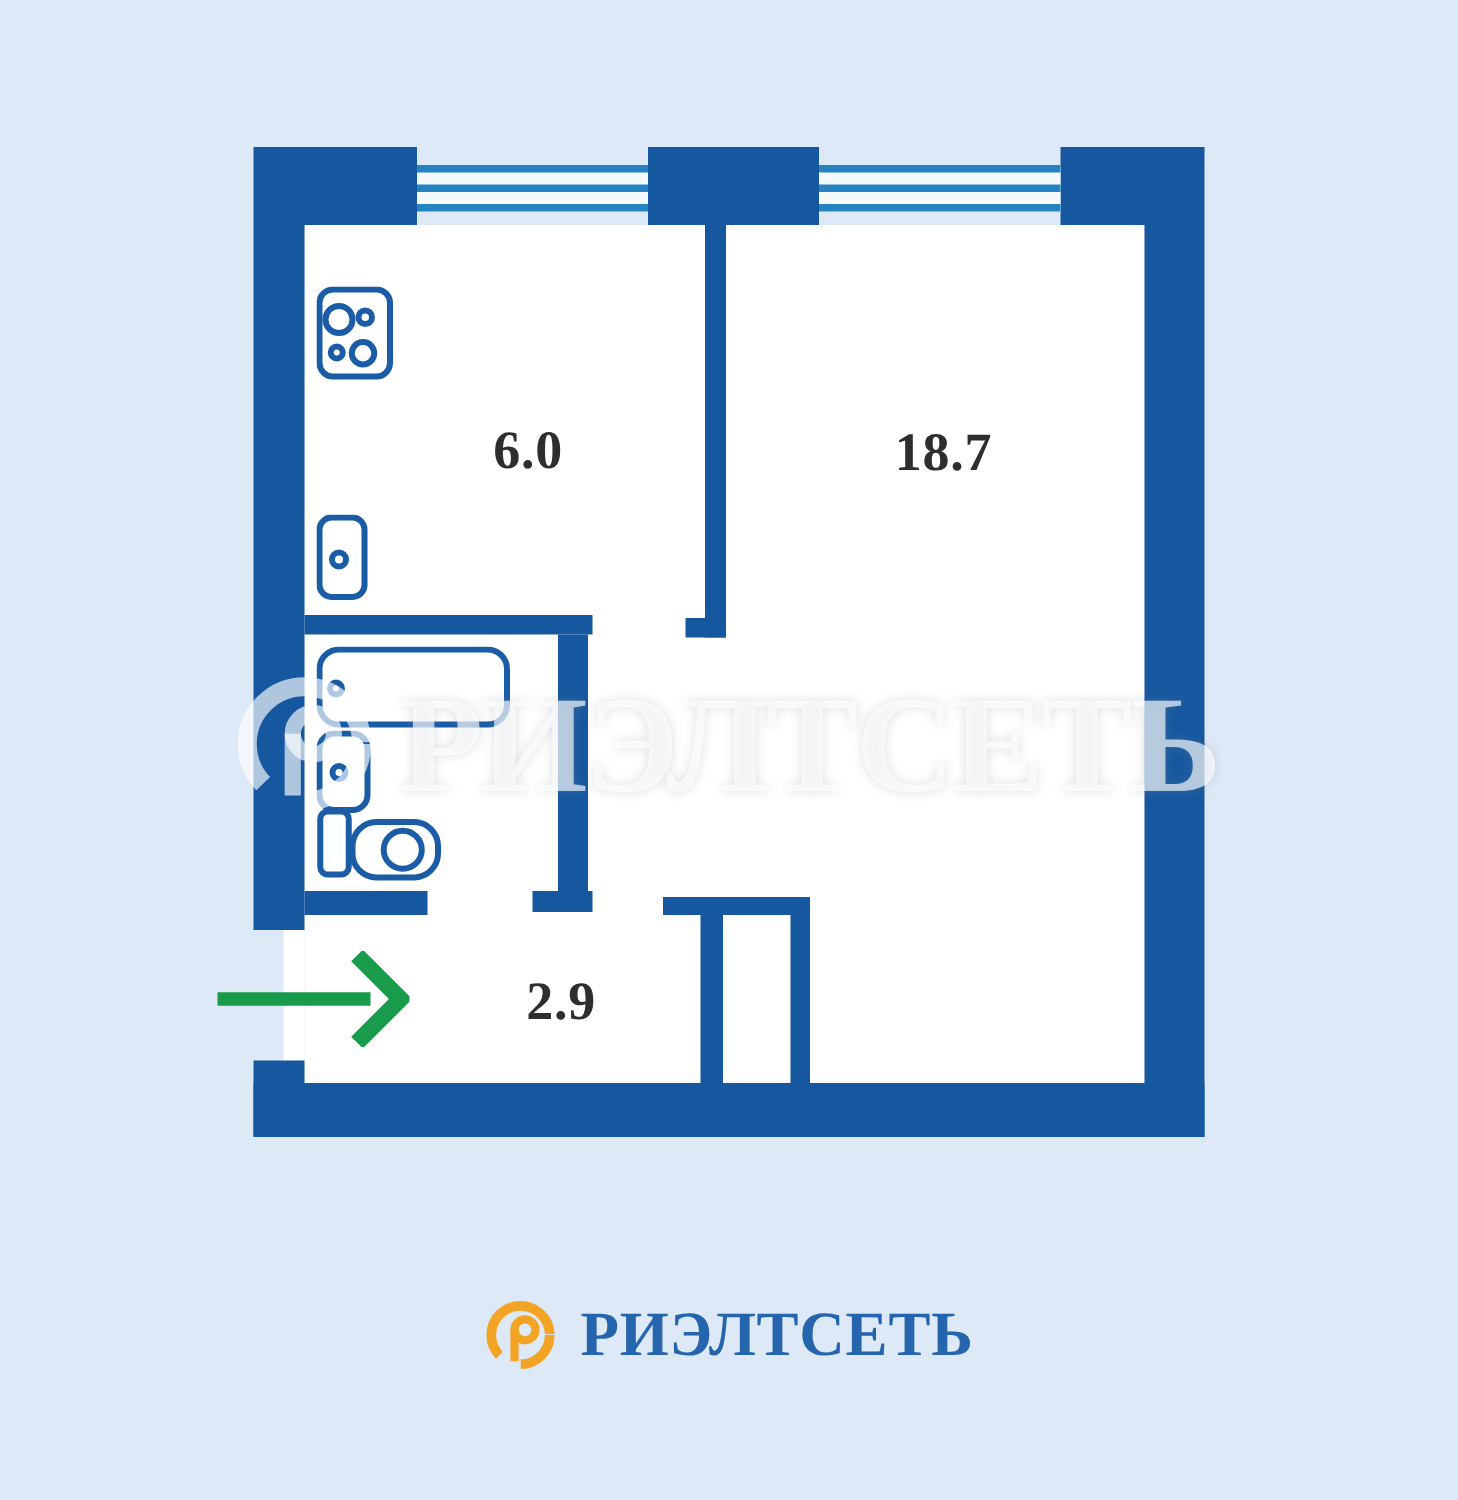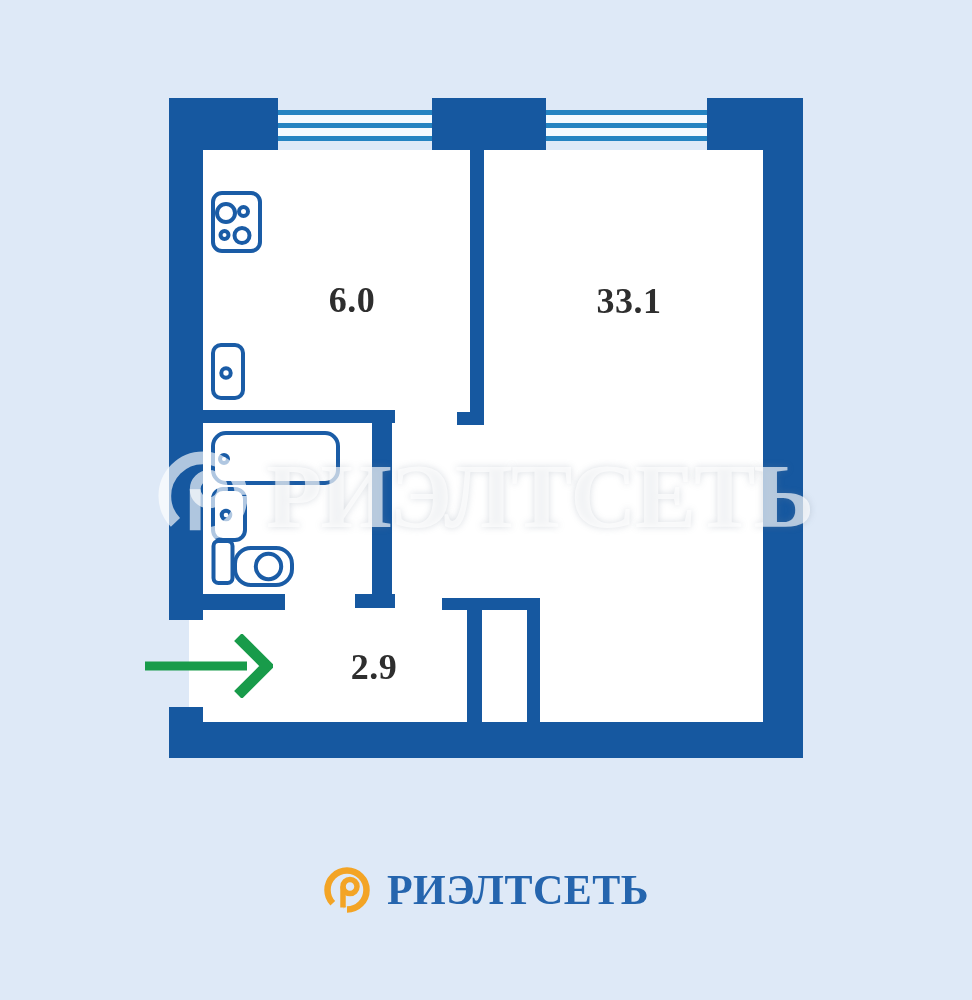--- a/index.html
+++ b/index.html
@@ -106,21 +106,21 @@
     <rect x="24" y="9" width="57" height="37" rx="16"></rect>
     <circle cx="57.5" cy="27.5" r="12.7"></circle>
   </svg>
 
   <svg class="arrow-svg" style="left:141px; top:634px;" width="132" height="64" viewBox="0 0 132 64">
     <line x1="4" y1="32" x2="106" y2="32" stroke-width="9"></line>
     <polyline points="97,3 126,32 97,61" stroke-width="11"></polyline>
   </svg>
 
   <div class="room-label" style="left:352px; top:300px;">6.0</div>
-  <div class="room-label" style="left:629px; top:301px;">33.1</div>
+  <div class="room-label" style="left:629px; top:301px;">18.7</div>
   <div class="room-label" style="left:374px; top:667px;">2.9</div>
 
   <div class="watermark">
     <svg width="94" height="94" viewBox="0 0 48 48">
       <circle cx="24" cy="24" r="19.5" stroke-width="6.5" pathLength="100" stroke-dasharray="25 13 62"></circle>
       <circle cx="27" cy="20.5" r="7" stroke-width="5.5"></circle>
       <line x1="20" y1="20.5" x2="20" y2="41.5" stroke-width="5.5"></line>
     </svg>
     <div class="wm-text">РИЭЛТСЕТЬ</div>
   </div>

